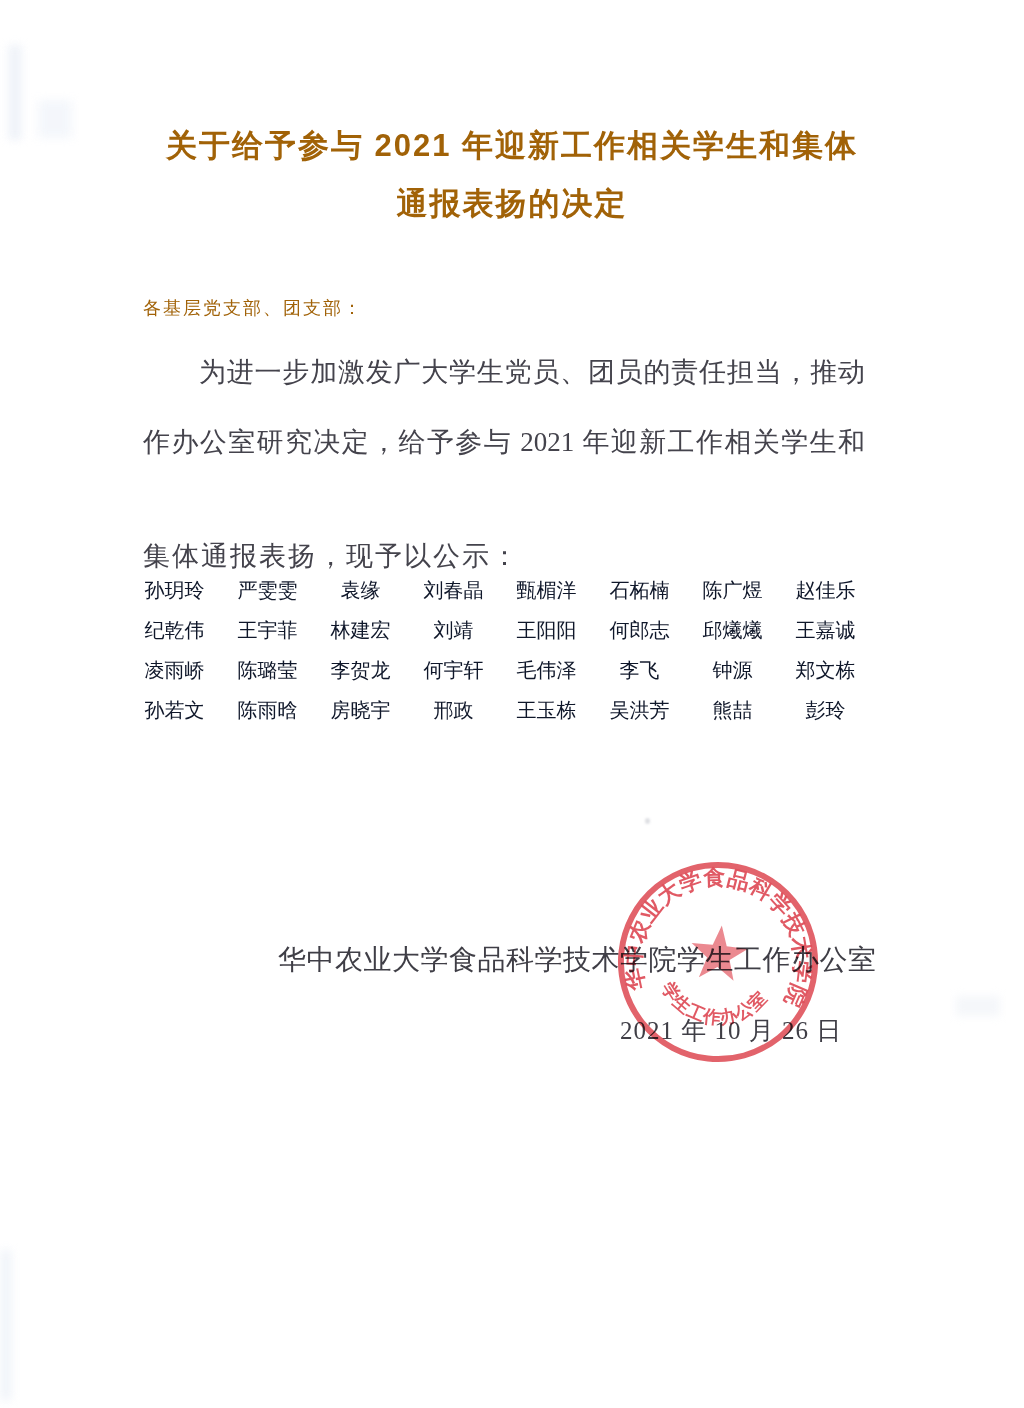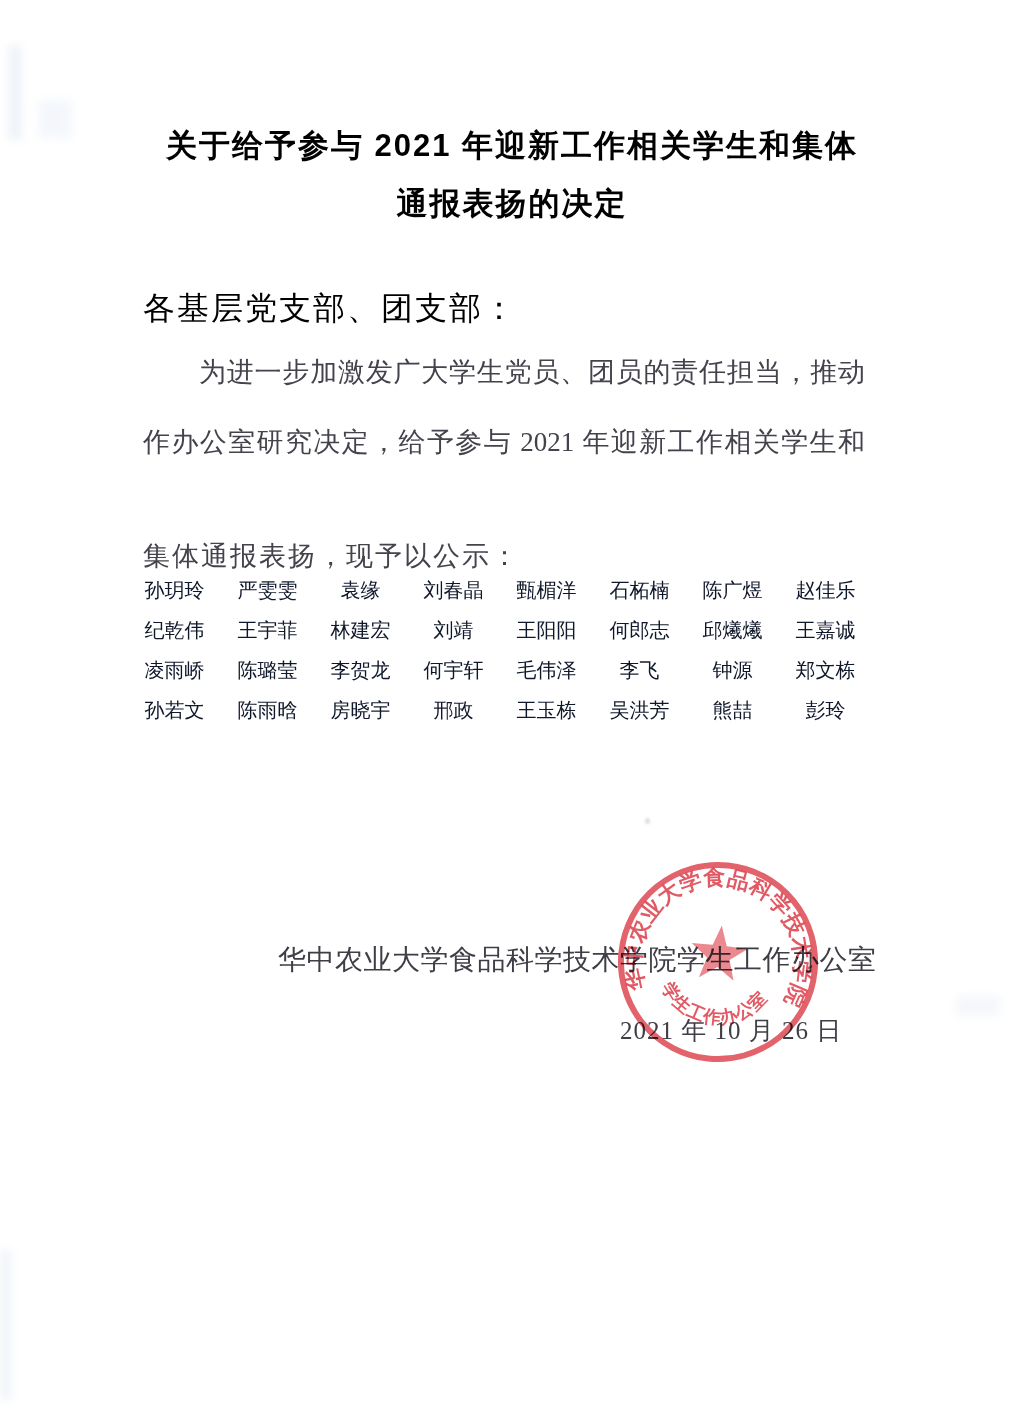--- a/index.html
+++ b/index.html
@@ -20,31 +20,31 @@
   .speck{left:645px;top:818px;width:5px;height:6px;background:#c3c6cd;border-radius:50%;opacity:.55;filter:blur(1px);}
 
   
   .title-line{
     position:absolute;left:0;width:1024px;
     text-align:center;
     font-family:"Liberation Sans","DejaVu Sans",sans-serif;
     font-weight:700;
     font-size:31px;line-height:36px;
     letter-spacing:2px;
-    color:#000000;
+    color:#a16207;
     white-space:nowrap;
   }
   .title-1{top:128px;}
   .title-2{top:186px;}
 
   
   .salutation{
     position:absolute;left:143px;top:291px;width:740px;
-    font-size:32px;line-height:34px;letter-spacing:2px;
-    white-space:nowrap;color:#000000;
+    font-size:18px;line-height:34px;letter-spacing:2px;
+    white-space:nowrap;color:#a16207;
   }
   .para-line{
     position:absolute;left:143px;width:722px;height:40px;
     font-size:27px;line-height:36px;color:#44434c;
   }
   .para-just{text-align:justify;text-align-last:justify;}
   .para-indent{padding-left:56px;width:666px;margin-top:8px;}
   .para-last{text-align:left;letter-spacing:2px;white-space:nowrap;}
   .pl-0{top:346px;}
   .pl-1{top:395px;}

